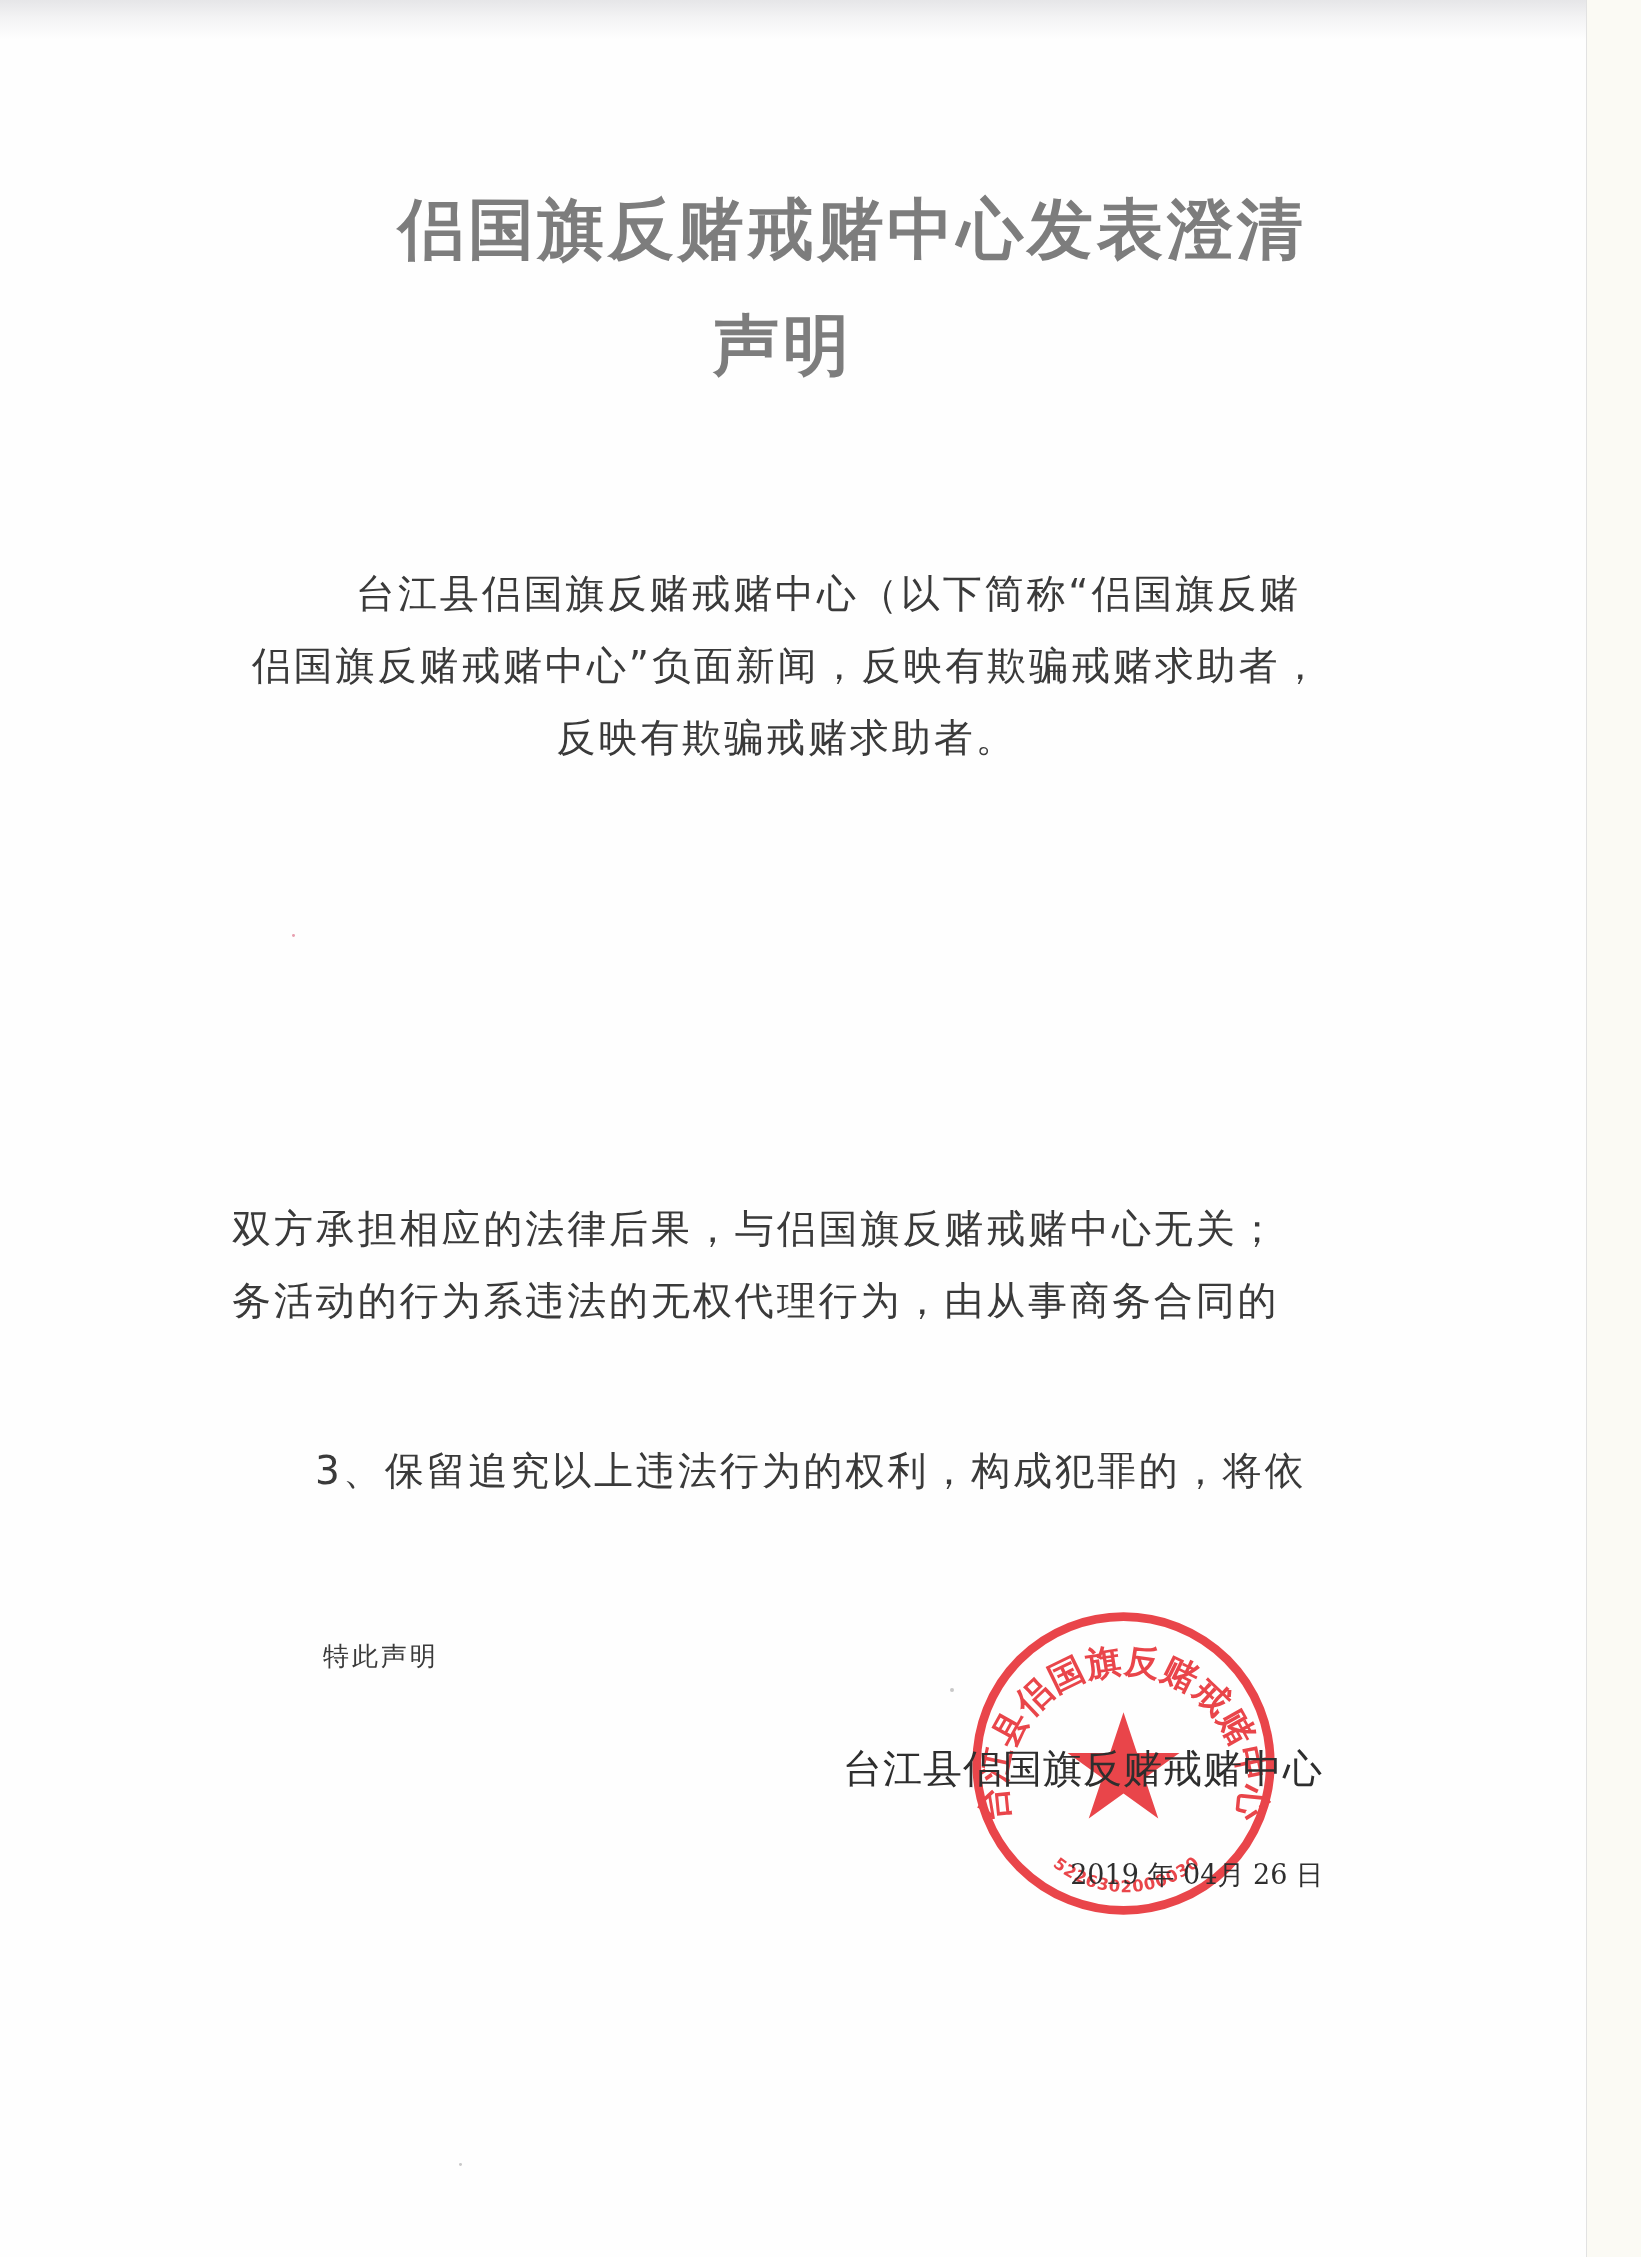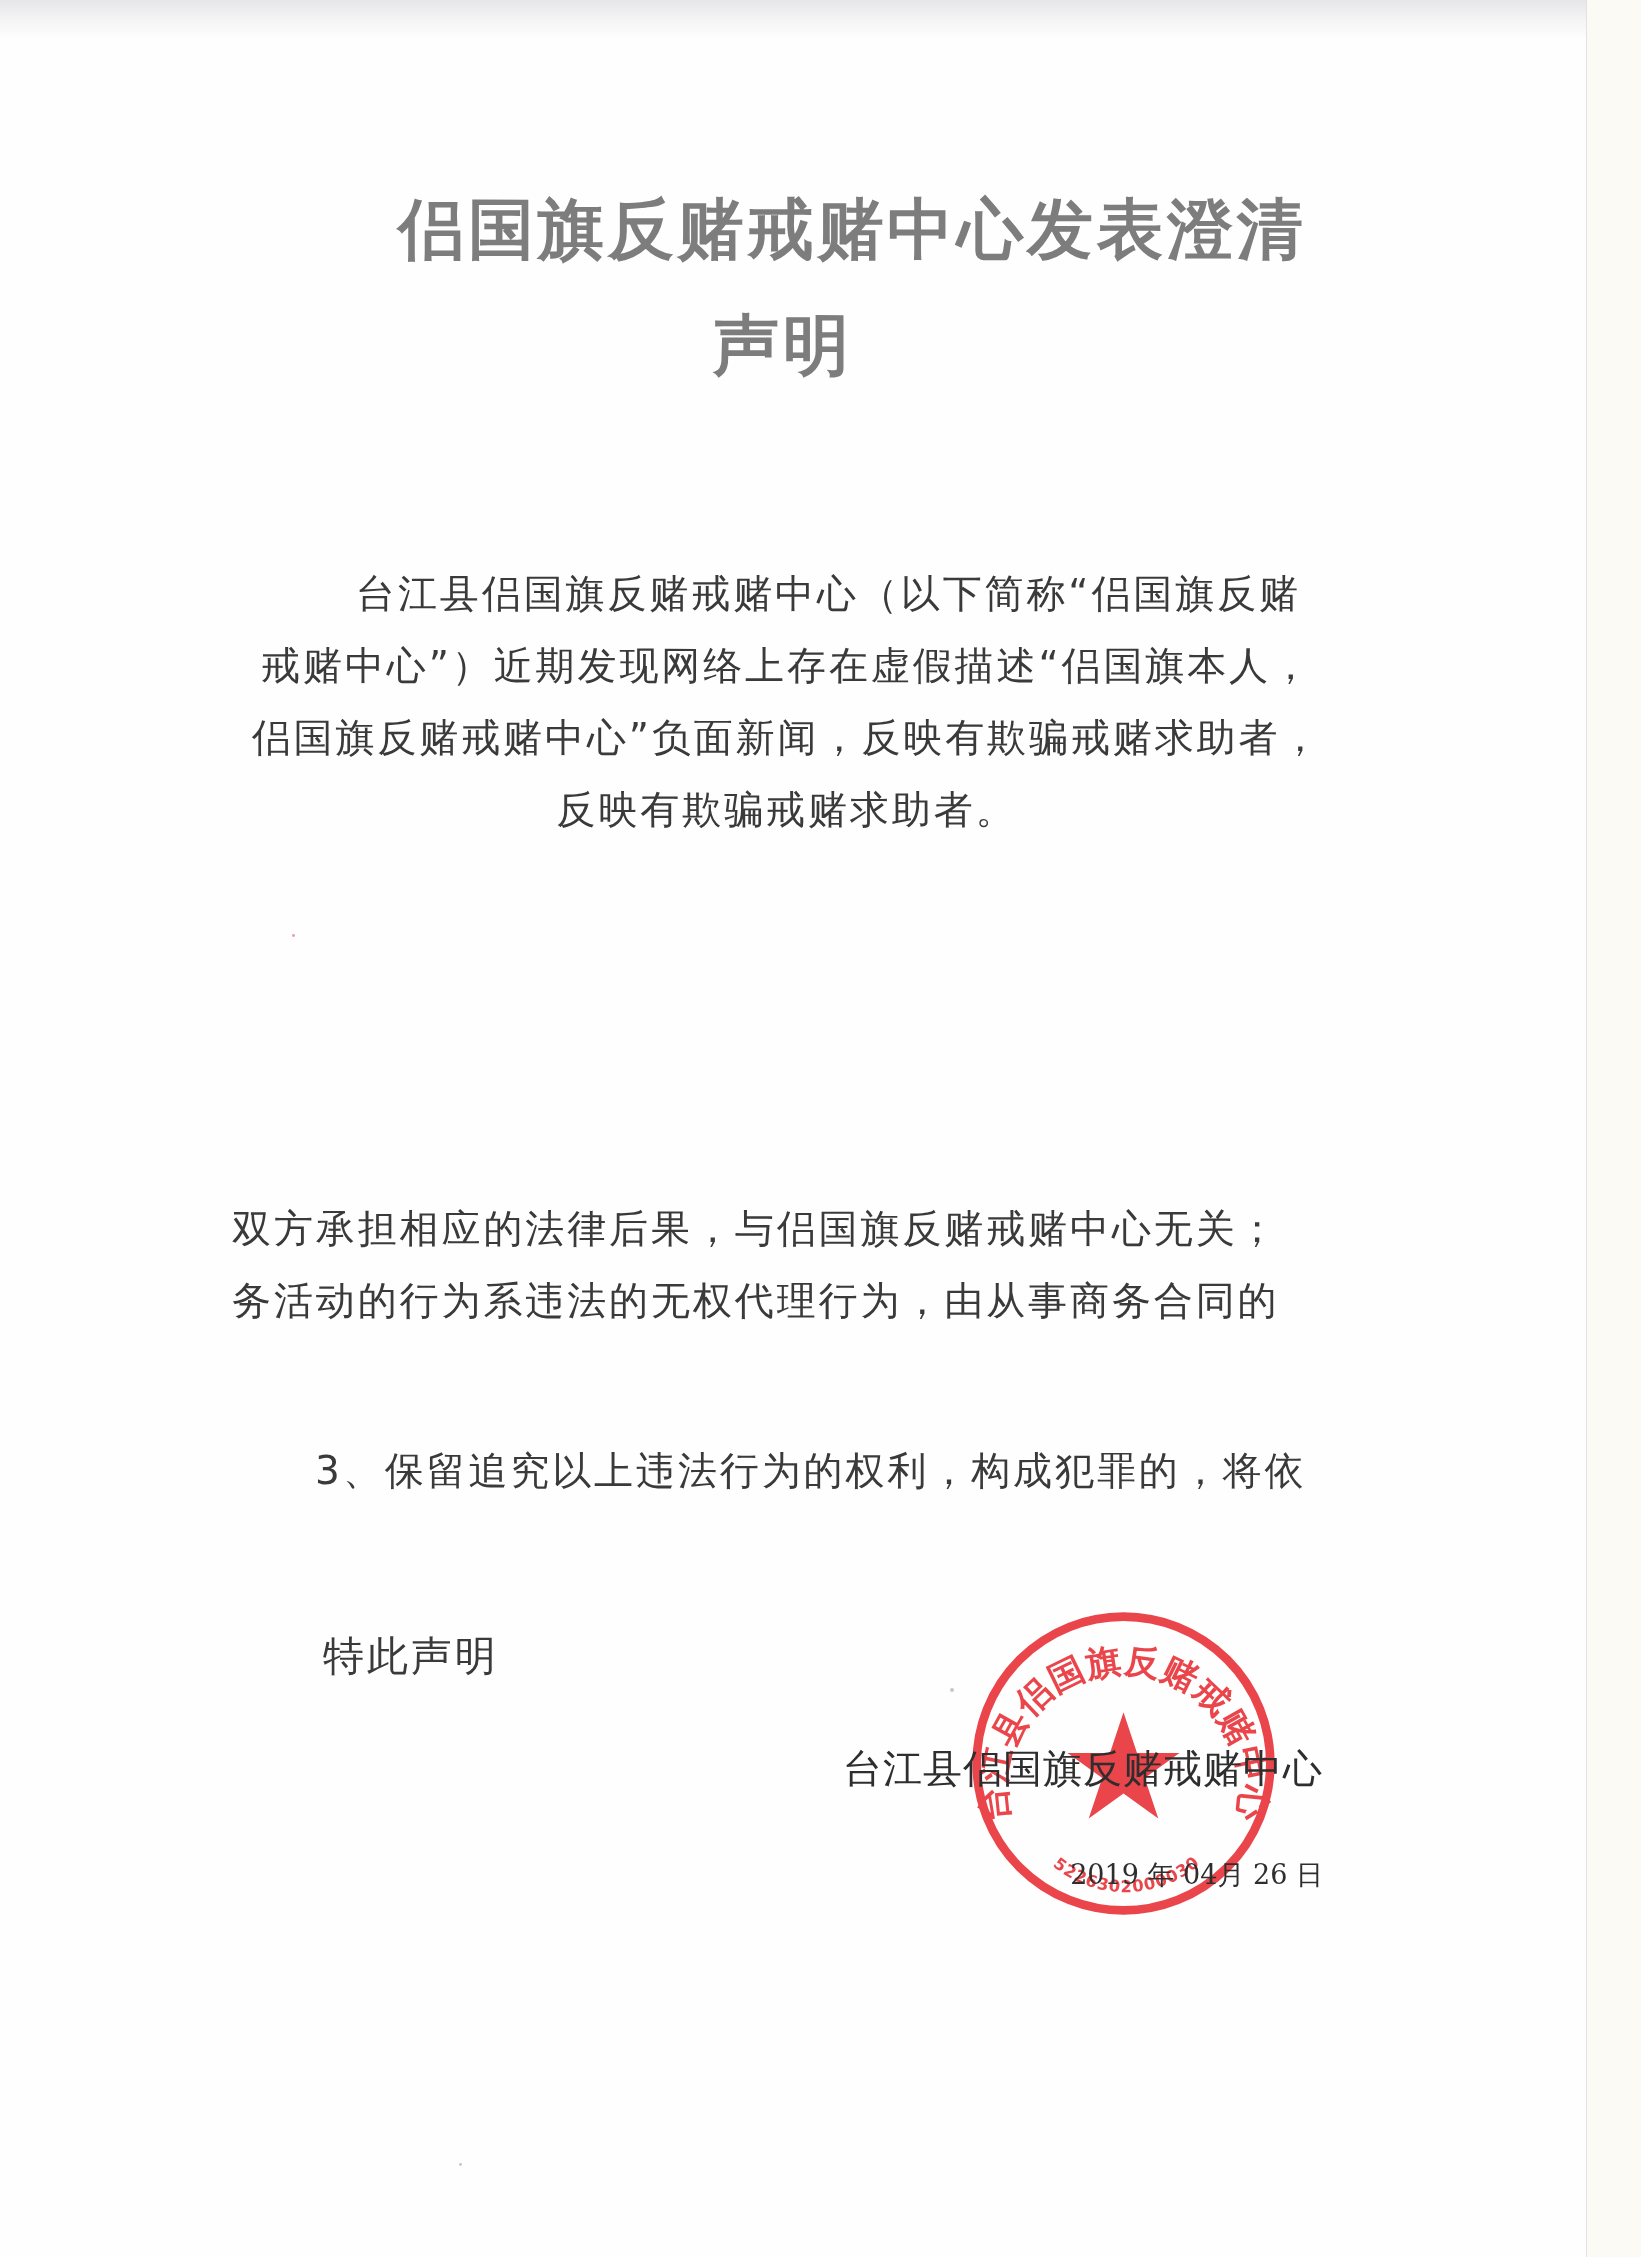--- a/index.html
+++ b/index.html
@@ -70,21 +70,21 @@
 
     .para-intro { top: 558px; text-align: center; }
     .para-1 { top: 872px; }
     .para-2 { top: 1193px; }
     .para-3 { top: 1435px; }
 
     .closing {
       position: absolute;
       left: 323px;
       top: 1620px;
-      font-size: 41px;
+      font-size: 26px;
       line-height: 72px;
       color: #3a3a3a;
       letter-spacing: 2.9px;
     }
     .signature {
       position: absolute;
       right: 290px;
       top: 1733px;
       font-size: 39px;
       line-height: 72px;
@@ -128,21 +128,20 @@
 
 <div class="page">
   <div class="scan-top-shadow"></div>
   <div class="binding-strip"></div>
 
   <div class="title line1">侣国旗反赌戒赌中心发表澄清</div>
   <div class="title line2">声明</div>
 
   <div class="body-text para-intro">
     <span class="line indent">台江县侣国旗反赌戒赌中心（以下简称“侣国旗反赌</span>
-    <span class="line">戒赌中心”）近期发现网络上存在虚假描述“侣国旗本人，</span>
     <span class="line">侣国旗反赌戒赌中心”负面新闻，反映有欺骗戒赌求助者，</span>
     <span class="line">反映有欺骗戒赌求助者。</span>
   </div>
 
 
   <div class="body-text para-2">
     <span class="line">双方承担相应的法律后果，与侣国旗反赌戒赌中心无关；</span>
     <span class="line">务活动的行为系违法的无权代理行为，由从事商务合同的</span>
   </div>
 

